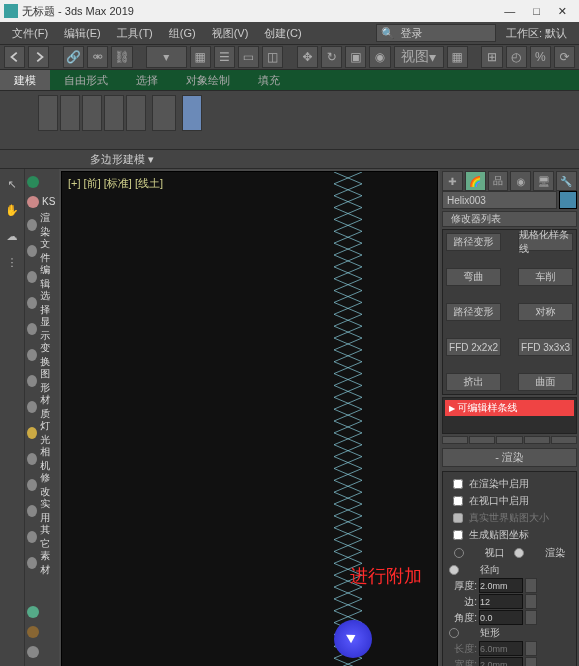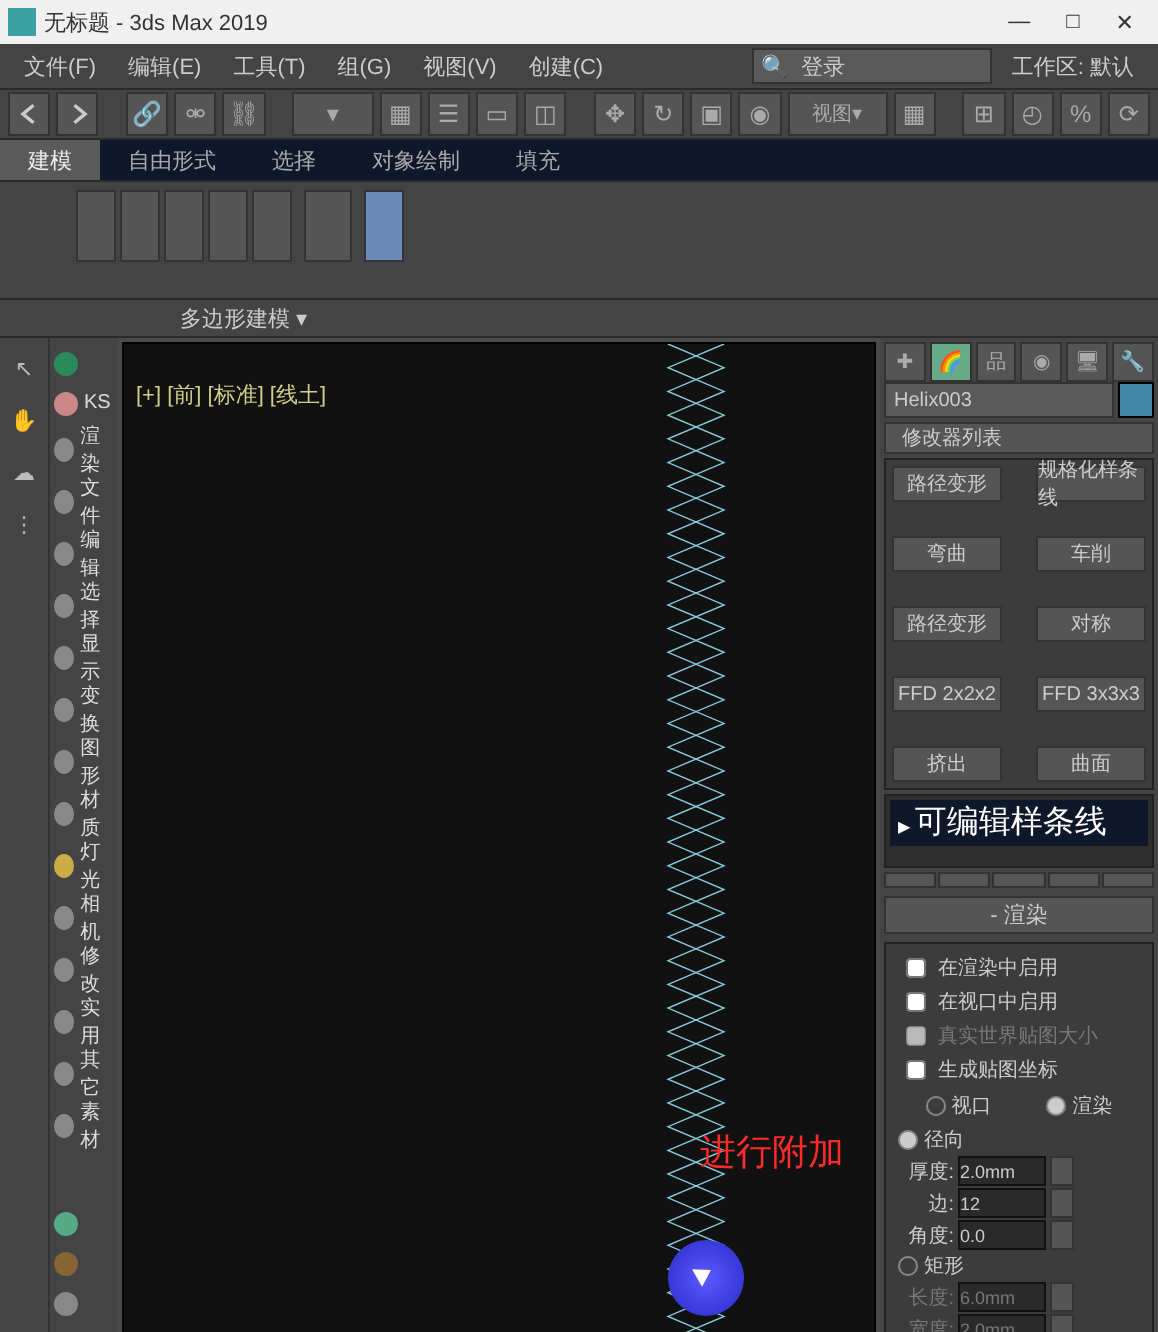--- a/index.html
+++ b/index.html
@@ -6,64 +6,64 @@
 .titlebar{height:22px;background:#f0f0f0;display:flex;align-items:center;color:#333;padding:0 4px}
 .titlebar .ico{width:14px;height:14px;background:#3aa0a0;margin-right:4px}
 .titlebar .wc{margin-left:auto;display:flex;gap:18px;padding-right:8px}
 .menubar{height:22px;background:#444;display:flex;align-items:center;gap:4px;padding:0 6px;border-bottom:1px solid #2a2a2a}
 .menubar span{padding:2px 6px}
 .menubar .search{margin-left:auto;width:110px;height:16px;background:#5a5a5a;border:1px solid #333;display:flex;align-items:center;padding:0 4px}
 .toolbar{height:24px;background:#444;display:flex;align-items:center;gap:3px;padding:0 4px;border-bottom:1px solid #2a2a2a}
 .tbtn{width:20px;height:20px;background:#555;border:1px solid #333;display:flex;align-items:center;justify-content:center;color:#aaa;font-size:12px}
 .tbtn svg{width:14px;height:14px}
 .tbspace{width:8px}
-.ribbon{height:20px;background:#0f172a;display:flex;border-bottom:1px solid #2a2a2a}
+.ribbon{height:20px;background:#14532d;display:flex;border-bottom:1px solid #2a2a2a}
 .rtab{padding:3px 14px;color:#aaa;font-size:11px}
 .rtab.active{background:#5a5a5a;color:#eee}
 .ribbonbody{height:50px;background:#444;display:flex;gap:6px;padding:4px 38px;border-bottom:1px solid #2a2a2a}
 .rgrp{display:flex;gap:2px;align-items:flex-start}
 .rbtn{width:18px;height:34px;background:#555;border:1px solid #333}
 .rbtn.wide{width:22px}
 .rbtn.on{background:#6b8ab8}
 .ribbonlabel{height:18px;background:#444;display:flex;padding-left:90px;border-bottom:1px solid #2a2a2a;align-items:center}
 .ribbonlabel span{font-size:11px;color:#ccc}
 .main{display:flex;height:510px}
 .leftcol{width:24px;background:#444;display:flex;flex-direction:column;gap:8px;padding-top:6px;align-items:center}
 .licon{width:18px;height:18px;display:flex;align-items:center;justify-content:center;color:#bbb}
 .sidepanel{width:34px;background:#444;display:flex;flex-direction:column;gap:6px;padding-top:6px;align-items:center;border-left:1px solid #333}
 .sp{width:30px;height:20px;display:flex;align-items:center;gap:3px}
 .sp .dot{width:12px;height:12px;border-radius:50%;background:#888}
 .sp .txt{font-size:10px;color:#ddd}
 .viewport{flex:1;background:#111;position:relative;border:1px solid #000;margin:2px}
-.vplabel{position:absolute;top:18px;left:6px;color:#cfcf8a;font-size:11px}
+.vplabel{position:absolute;top:4px;left:6px;color:#cfcf8a;font-size:11px}
 .annotation{position:absolute;top:392px;left:288px;color:#ff2a2a;font-size:18px;font-weight:normal}
 .cursor{position:absolute;top:448px;left:272px;width:38px;height:38px;border-radius:50%;background:radial-gradient(circle,#5a5aff 0%,#3838d8 70%,transparent 100%)}
 .cursor::after{content:"";position:absolute;top:12px;left:14px;border-left:8px solid #fff;border-top:5px solid transparent;border-bottom:5px solid transparent;transform:rotate(-30deg)}
 .helix{position:absolute;top:0;left:268px;width:36px;height:100%}
 .cmdpanel{width:135px;background:#444;display:flex;flex-direction:column;padding:2px;gap:2px}
 .cpicons{display:flex;gap:2px;height:18px}
 .cpico{flex:1;height:18px;background:#555;border:1px solid #333;display:flex;align-items:center;justify-content:center;color:#aaa;font-size:10px}
 .namebox{height:16px;background:#5a5a5a;border:1px solid #333;padding:0 4px;display:flex;align-items:center;font-size:10px}
 .clrsw{width:16px;height:16px;background:#4488aa;border:1px solid #000}
 .secthead{height:16px;background:#555;display:flex;align-items:center;padding:0 8px;font-size:10px;border:1px solid #333}
 .modgrid{display:grid;grid-template-columns:1fr 1fr;gap:17px;padding:3px;background:#3c3c3c;border:1px solid #222}
 .modbtn{height:16px;background:#555;border:1px solid #333;display:flex;align-items:center;justify-content:center;font-size:10px;color:#ccc}
 .modlist{height:60px;background:#2e2e2e;border:1px solid #222;padding:2px}
-.modlist .item{background:#0f172a;color:#fff;padding:1px 4px;font-size:16px}
+.modlist .item{background:#ef4444;color:#fff;padding:1px 4px;font-size:10px}
 .modlist .item::before{content:"▶ ";font-size:8px}
 .stackicons{display:flex;gap:1px;height:16px}
 .stico{flex:1;background:#555;border:1px solid #333}
 .rollout{background:#3c3c3c;border:1px solid #222;padding:3px 6px;font-size:10px}
 .chk{display:flex;align-items:center;gap:3px;margin:1px 0}
 .chk input{width:10px;height:10px}
 .spin{display:flex;align-items:center;gap:2px;margin:1px 0}
 .spin label{width:28px;text-align:right}
 .spin .val{width:42px;height:13px;background:#2a2a2a;border:1px solid #111;padding:0 0;font-size:9px;display:flex;align-items:center}
 .spin .arr{width:10px;height:13px;background:#555;border:1px solid #333;display:flex;flex-direction:column}
-.radio{display:flex;align-items:center;gap:3px;margin:1px 0}
+.radio{display:flex;align-items:center;gap:21px;margin:1px 0}
 .radio .r{width:8px;height:8px;border-radius:50%;border:1px solid #888;display:inline-block}
 .radio .r.on{background:#ccc}
 .rolltitle{background:#555;margin:2px 0;padding:1px 4px;border:1px solid #333;text-align:center}
 .disabled{color:#777}
 </style>
 </head>
 <body>
 
 <div class="titlebar">
   <div class="ico"></div>
@@ -105,21 +105,21 @@
   <div class="tbtn" style="width:40px">▾</div>
   <div class="tbtn">▦</div>
   <div class="tbtn">☰</div>
   <div class="tbtn">▭</div>
   <div class="tbtn">◫</div>
   <div class="tbspace"></div>
   <div class="tbtn">✥</div>
   <div class="tbtn">↻</div>
   <div class="tbtn">▣</div>
   <div class="tbtn">◉</div>
-  <div class="tbtn" style="width:50px;font-size:10px"><span>视图</span>▾</div>
+  <div class="tbtn" style="width:50px;font-size:14px"><span>视图</span>▾</div>
   <div class="tbtn">▦</div>
   <div class="tbspace"></div>
   <div class="tbtn">⊞</div>
   <div class="tbtn">◴</div>
   <div class="tbtn">%</div>
   <div class="tbtn">⟳</div>
 </div>
 
 <div class="ribbon">
   <div class="rtab active">建模</div>

